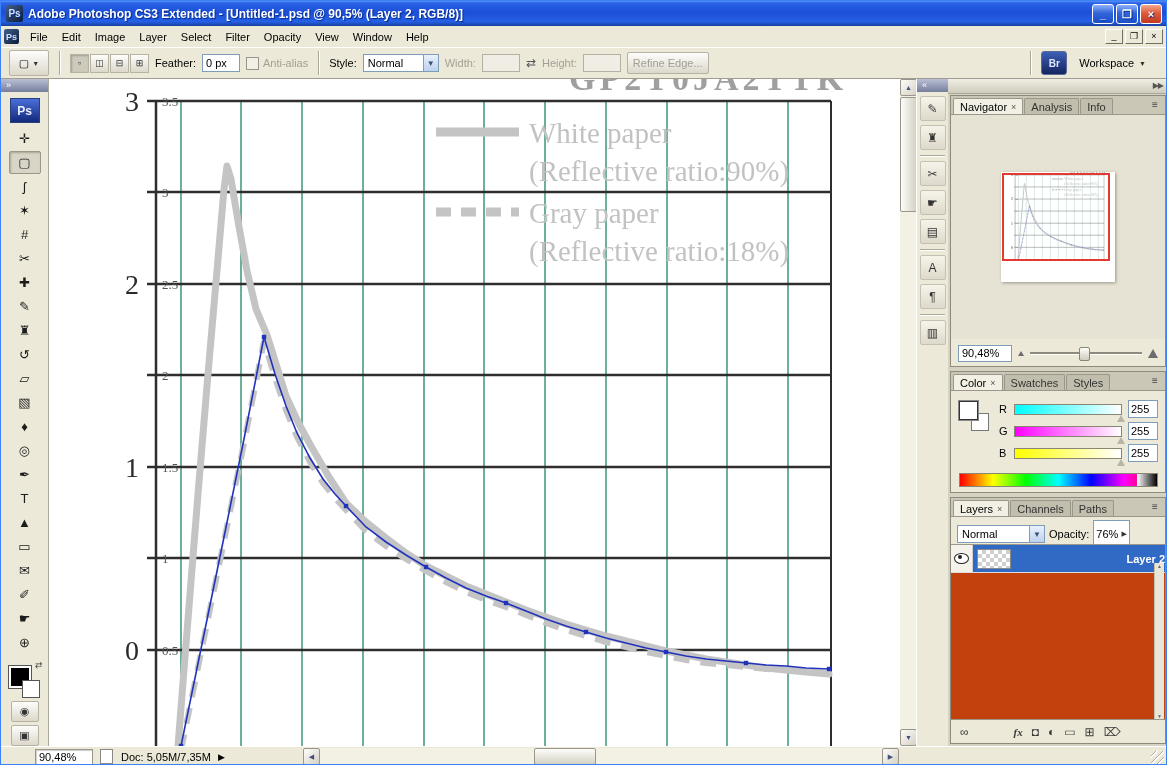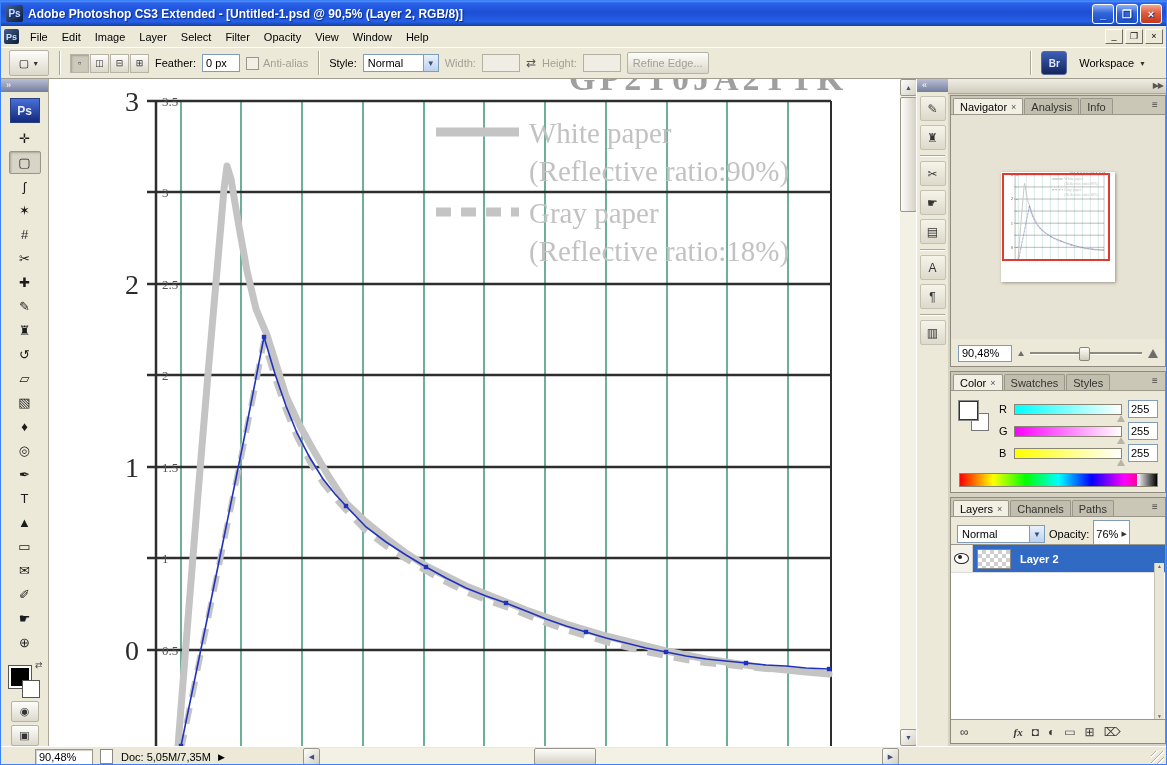--- a/index.html
+++ b/index.html
@@ -148,22 +148,22 @@
     display:flex;align-items:center;justify-content:space-between;padding-left:4px;}
   .val-box{height:28px;border:1px solid #7f9db9;background:#fff;box-sizing:border-box;display:flex;
     align-items:center;gap:3px;padding:0 2px;}
   .side-arrow{font-size:7px;color:#333;}
   .lock-group{display:flex;gap:2px;align-items:center;}
   .lock-btn{width:15px;height:15px;border:1px solid #c0bcae;border-radius:2px;background:#e4e1d2;
     display:flex;align-items:center;justify-content:center;font-size:9px;color:#333;}
   .padlock{display:inline-block;width:8px;height:6px;border:1px solid #333;position:relative;background:#cfcbbd;}
   .padlock::before{content:"";position:absolute;left:1px;top:-4px;width:4px;height:3px;border:1px solid #333;
     border-bottom:none;border-radius:3px 3px 0 0;}
-  .layers-list{position:absolute;left:0;right:0;top:46px;bottom:23px;background:#ffffff;
-    border-top:1px solid #9a968a;border-bottom:1px solid #9a968a;overflow:hidden;}
+  .layers-list{position:absolute;left:0;right:0;top:46px;bottom:23px;background:#c2410c;
+    border-top:1px solid #9a968a;border-bottom:1px solid #9a968a;overflow:hidden;text-align:right;}
   .layer-row{display:flex;align-items:center;height:27px;border-bottom:1px solid #dcdcdc;position:relative;}
   .layer-row.selected{background:#316ac5;color:#fff;}
   .eye-cell{width:22px;height:100%;border-right:1px solid #d0d0d0;background:#f4f2ea;
     display:flex;align-items:center;justify-content:center;box-sizing:border-box;}
   .eye{width:13px;height:9px;border:1px solid #222;border-radius:50%;position:relative;background:#fff;}
   .eye::after{content:"";position:absolute;left:3px;top:1px;width:4px;height:4px;border-radius:50%;background:#222;}
   .thumb-cell{padding:2px 4px;}
   .layer-thumb{width:34px;height:20px;border:1px solid #888;box-sizing:border-box;background:#fff;}
   .checker{background-image:linear-gradient(45deg,#cfcfcf 25%,transparent 25%,transparent 75%,#cfcfcf 75%),
     linear-gradient(45deg,#cfcfcf 25%,transparent 25%,transparent 75%,#cfcfcf 75%);

